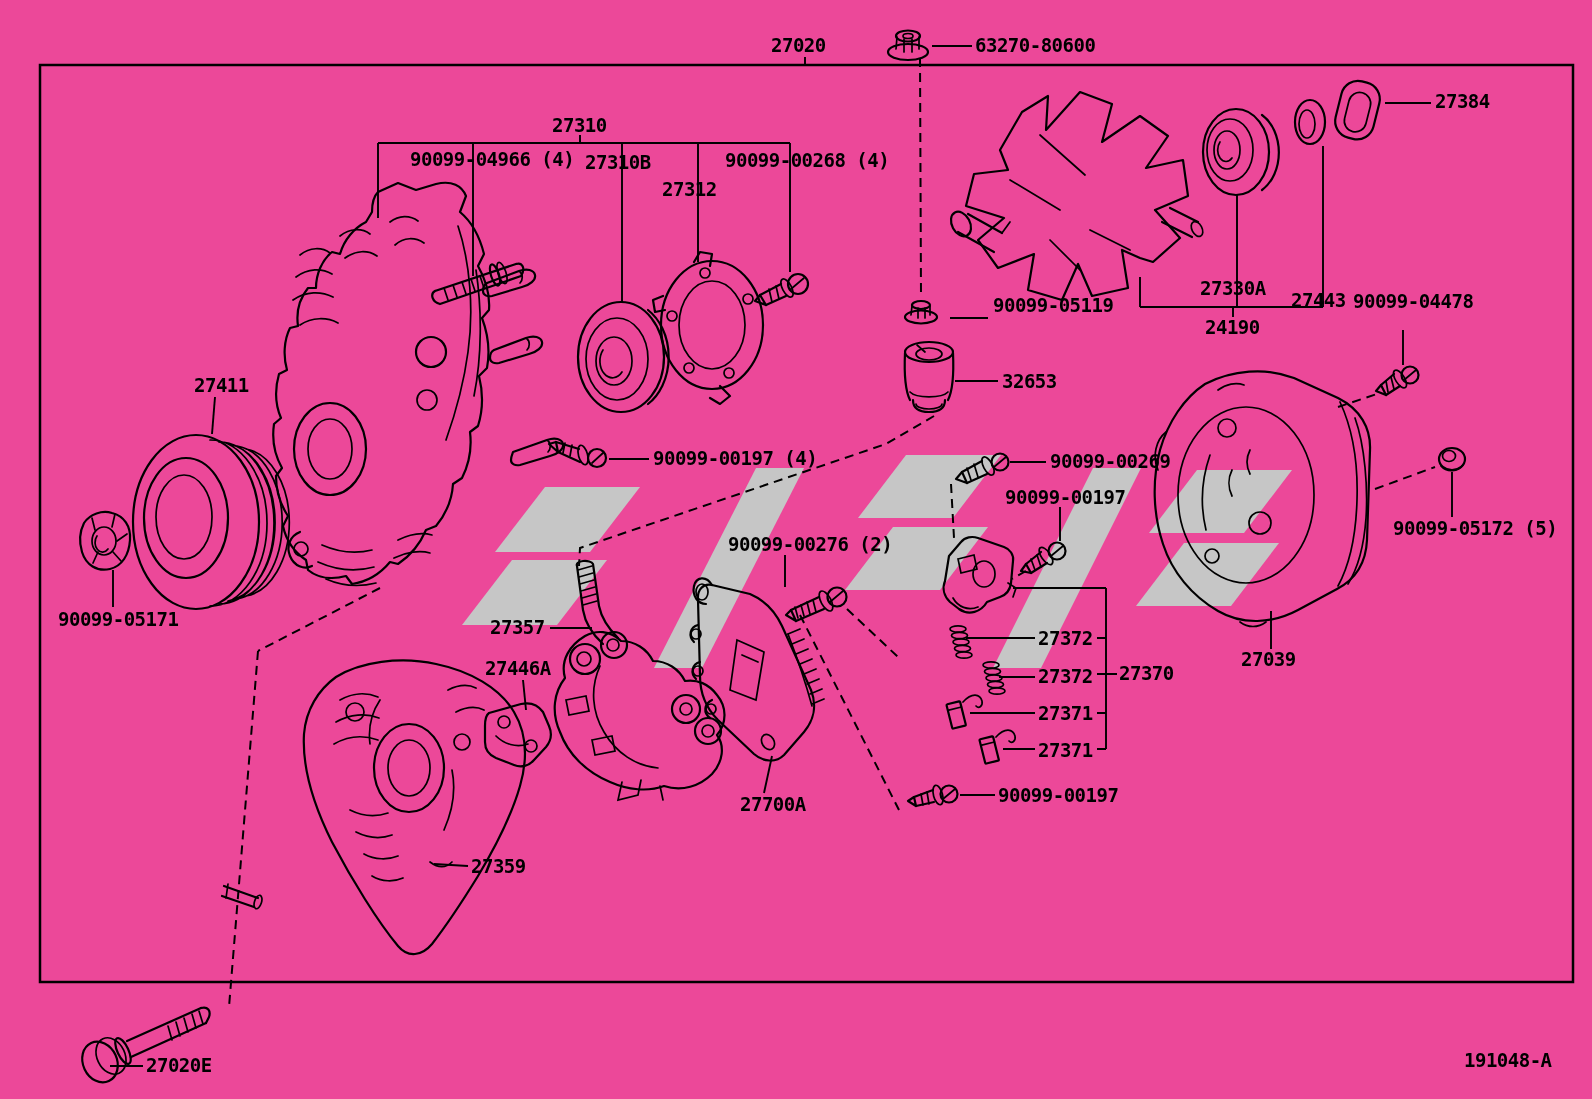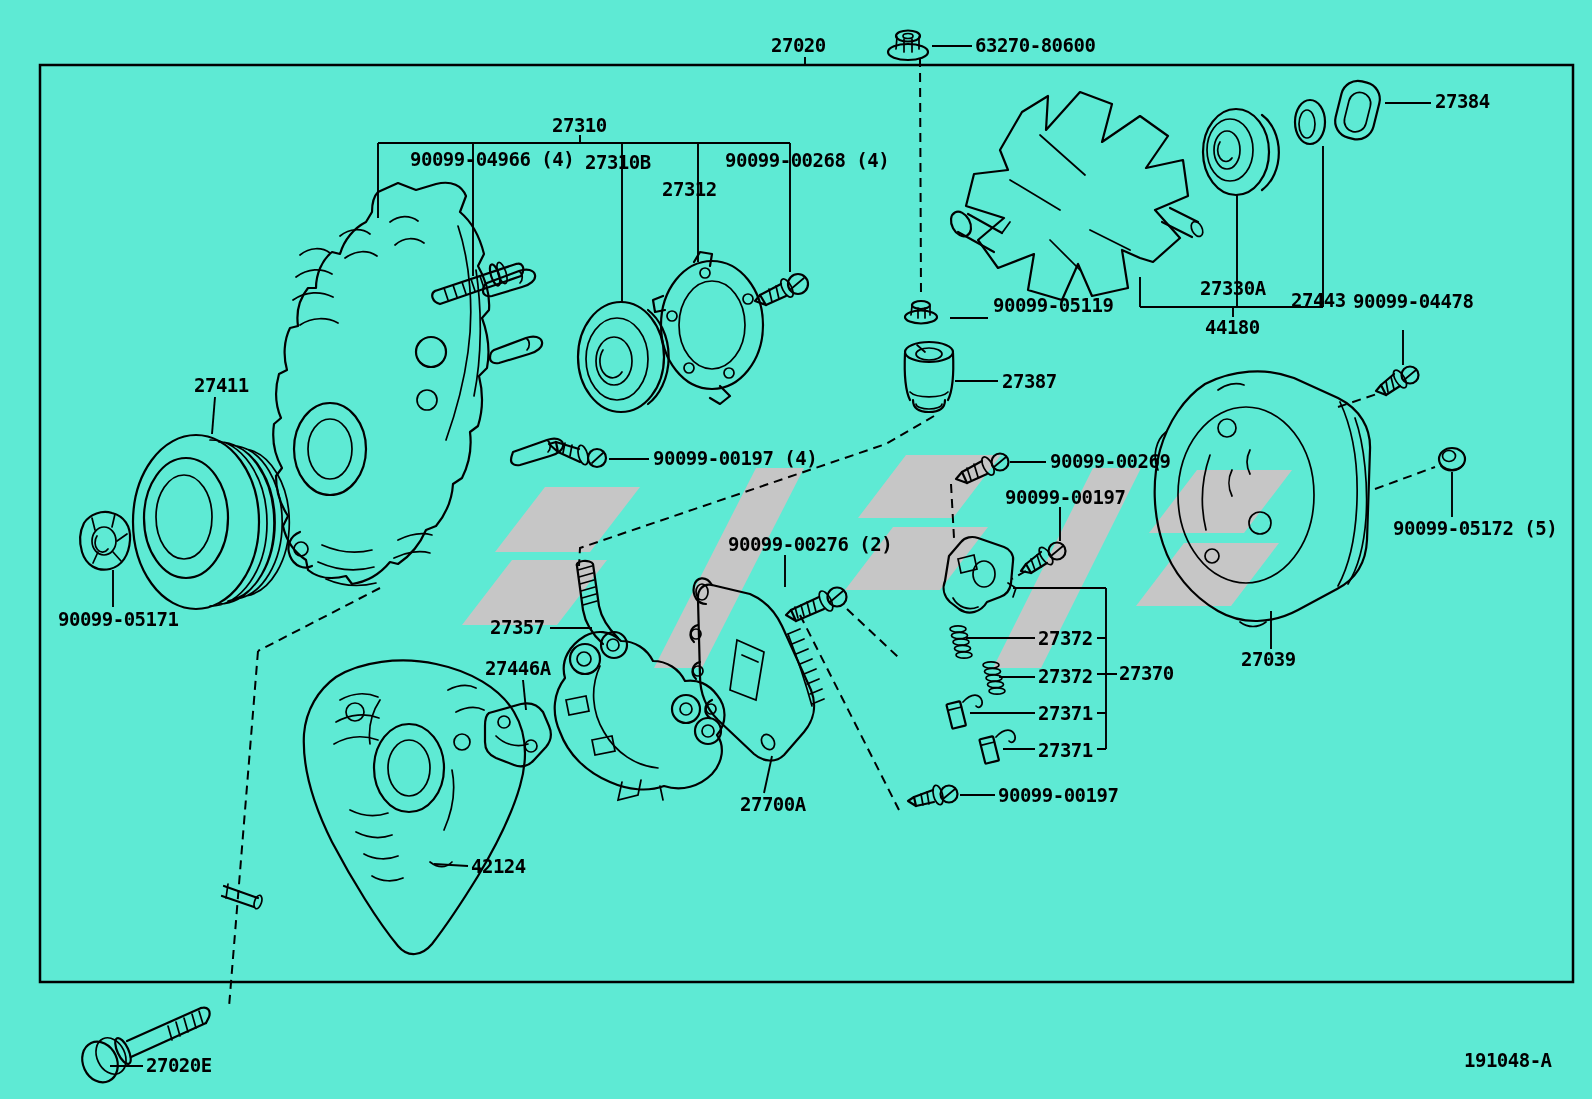--- a/index.html
+++ b/index.html
@@ -1,16 +1,16 @@
 <!DOCTYPE html>
 <html><head>
 <meta charset="utf-8">
 <style>
   html,body{margin:0;padding:0;background:#ffffff;}
-  .stage{position:relative;width:1592px;height:1099px;background:#5eead4;overflow:hidden;
+  .stage{position:relative;width:1592px;height:1099px;background:#ec4899;overflow:hidden;
          font-family:"DejaVu Sans Mono","Liberation Mono",monospace;}
   svg{position:absolute;left:0;top:0;}
   .lbl{position:absolute;font-weight:bold;font-size:19px;line-height:1;color:#000;
        white-space:nowrap;letter-spacing:-0.5px;}
   .art{stroke:#000;stroke-width:2.2;fill:none;stroke-linecap:round;stroke-linejoin:round;}
   .fine{stroke:#000;stroke-width:1.7;fill:none;stroke-linecap:round;}
   .lead{stroke:#000;stroke-width:1.9;fill:none;}
   .dash{stroke:#000;stroke-width:2;fill:none;stroke-dasharray:9 6;}
   .wm{fill:#c6c6c6;stroke:none;}
 </style>
@@ -370,38 +370,38 @@
 <div class="lbl" style="left:771px;top:36px">27020</div>
 <div class="lbl" style="left:975px;top:36px">63270-80600</div>
 <div class="lbl" style="left:552px;top:116px">27310</div>
 <div class="lbl" style="left:410px;top:150px">90099-04966 (4)</div>
 <div class="lbl" style="left:585px;top:153px">27310B</div>
 <div class="lbl" style="left:662px;top:180px">27312</div>
 <div class="lbl" style="left:725px;top:151px">90099-00268 (4)</div>
 <div class="lbl" style="left:1435px;top:92px">27384</div>
 <div class="lbl" style="left:1200px;top:279px">27330A</div>
 <div class="lbl" style="left:1291px;top:291px">27443</div>
-<div class="lbl" style="left:1205px;top:318px">44180</div>
+<div class="lbl" style="left:1205px;top:318px">24190</div>
 <div class="lbl" style="left:993px;top:296px">90099-05119</div>
 <div class="lbl" style="left:1353px;top:292px">90099-04478</div>
-<div class="lbl" style="left:1002px;top:372px">27387</div>
+<div class="lbl" style="left:1002px;top:372px">32653</div>
 <div class="lbl" style="left:653px;top:449px">90099-00197 (4)</div>
 <div class="lbl" style="left:1050px;top:452px">90099-00269</div>
 <div class="lbl" style="left:1005px;top:488px">90099-00197</div>
 <div class="lbl" style="left:728px;top:535px">90099-00276 (2)</div>
 <div class="lbl" style="left:1393px;top:519px">90099-05172 (5)</div>
 <div class="lbl" style="left:194px;top:376px">27411</div>
 <div class="lbl" style="left:58px;top:610px">90099-05171</div>
 <div class="lbl" style="left:490px;top:618px">27357</div>
 <div class="lbl" style="left:485px;top:659px">27446A</div>
 <div class="lbl" style="left:1038px;top:629px">27372</div>
 <div class="lbl" style="left:1038px;top:667px">27372</div>
 <div class="lbl" style="left:1119px;top:664px">27370</div>
 <div class="lbl" style="left:1038px;top:704px">27371</div>
 <div class="lbl" style="left:1038px;top:741px">27371</div>
 <div class="lbl" style="left:1241px;top:650px">27039</div>
 <div class="lbl" style="left:740px;top:795px">27700A</div>
 <div class="lbl" style="left:998px;top:786px">90099-00197</div>
-<div class="lbl" style="left:471px;top:857px">42124</div>
+<div class="lbl" style="left:471px;top:857px">27359</div>
 <div class="lbl" style="left:146px;top:1056px">27020E</div>
 <div class="lbl" style="left:1464px;top:1051px">191048-A</div>
 
 </div>
 
 </body></html>

